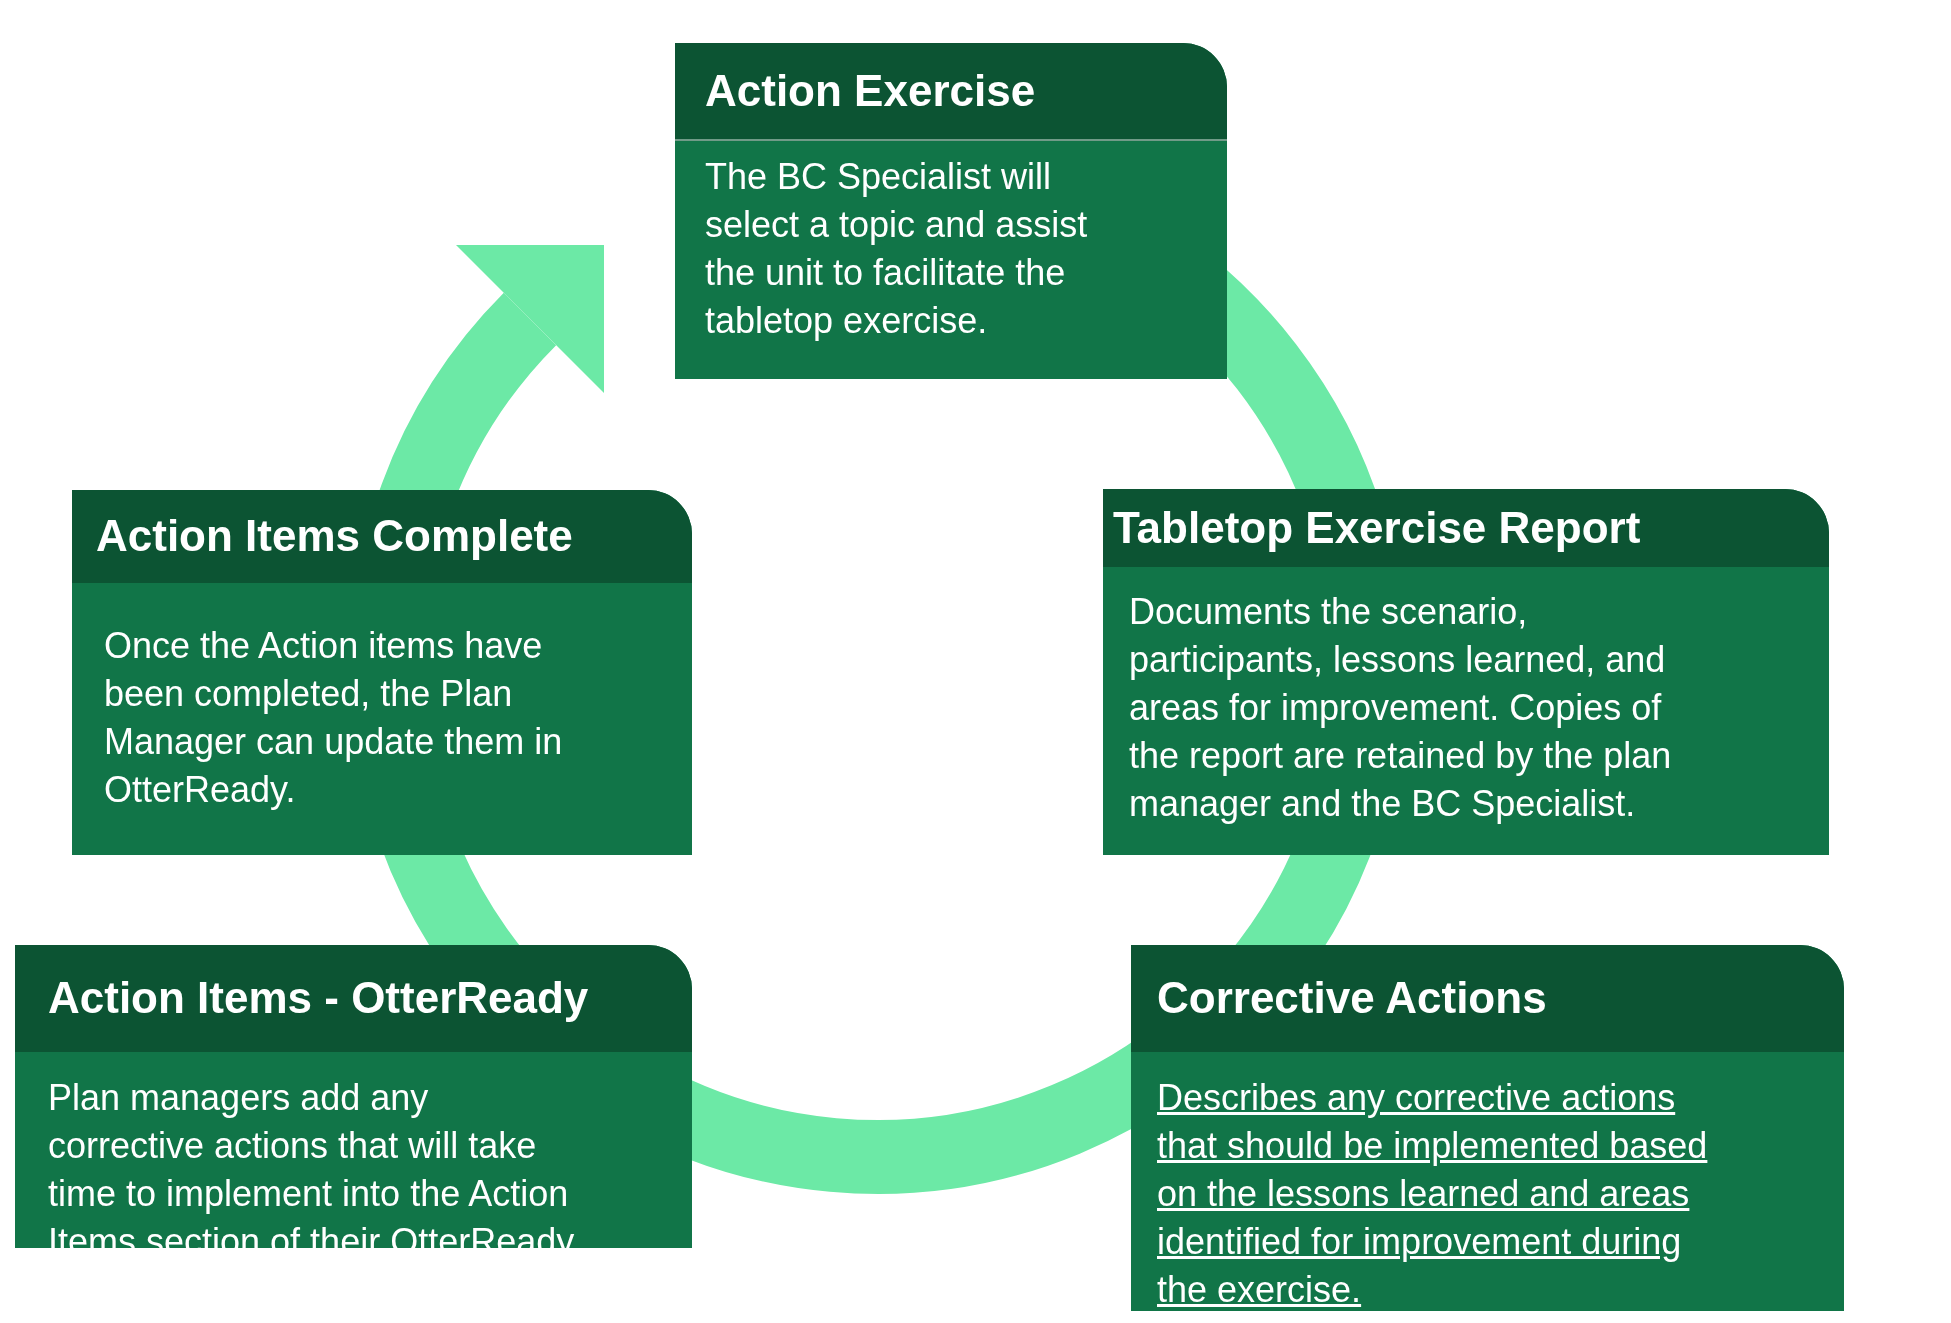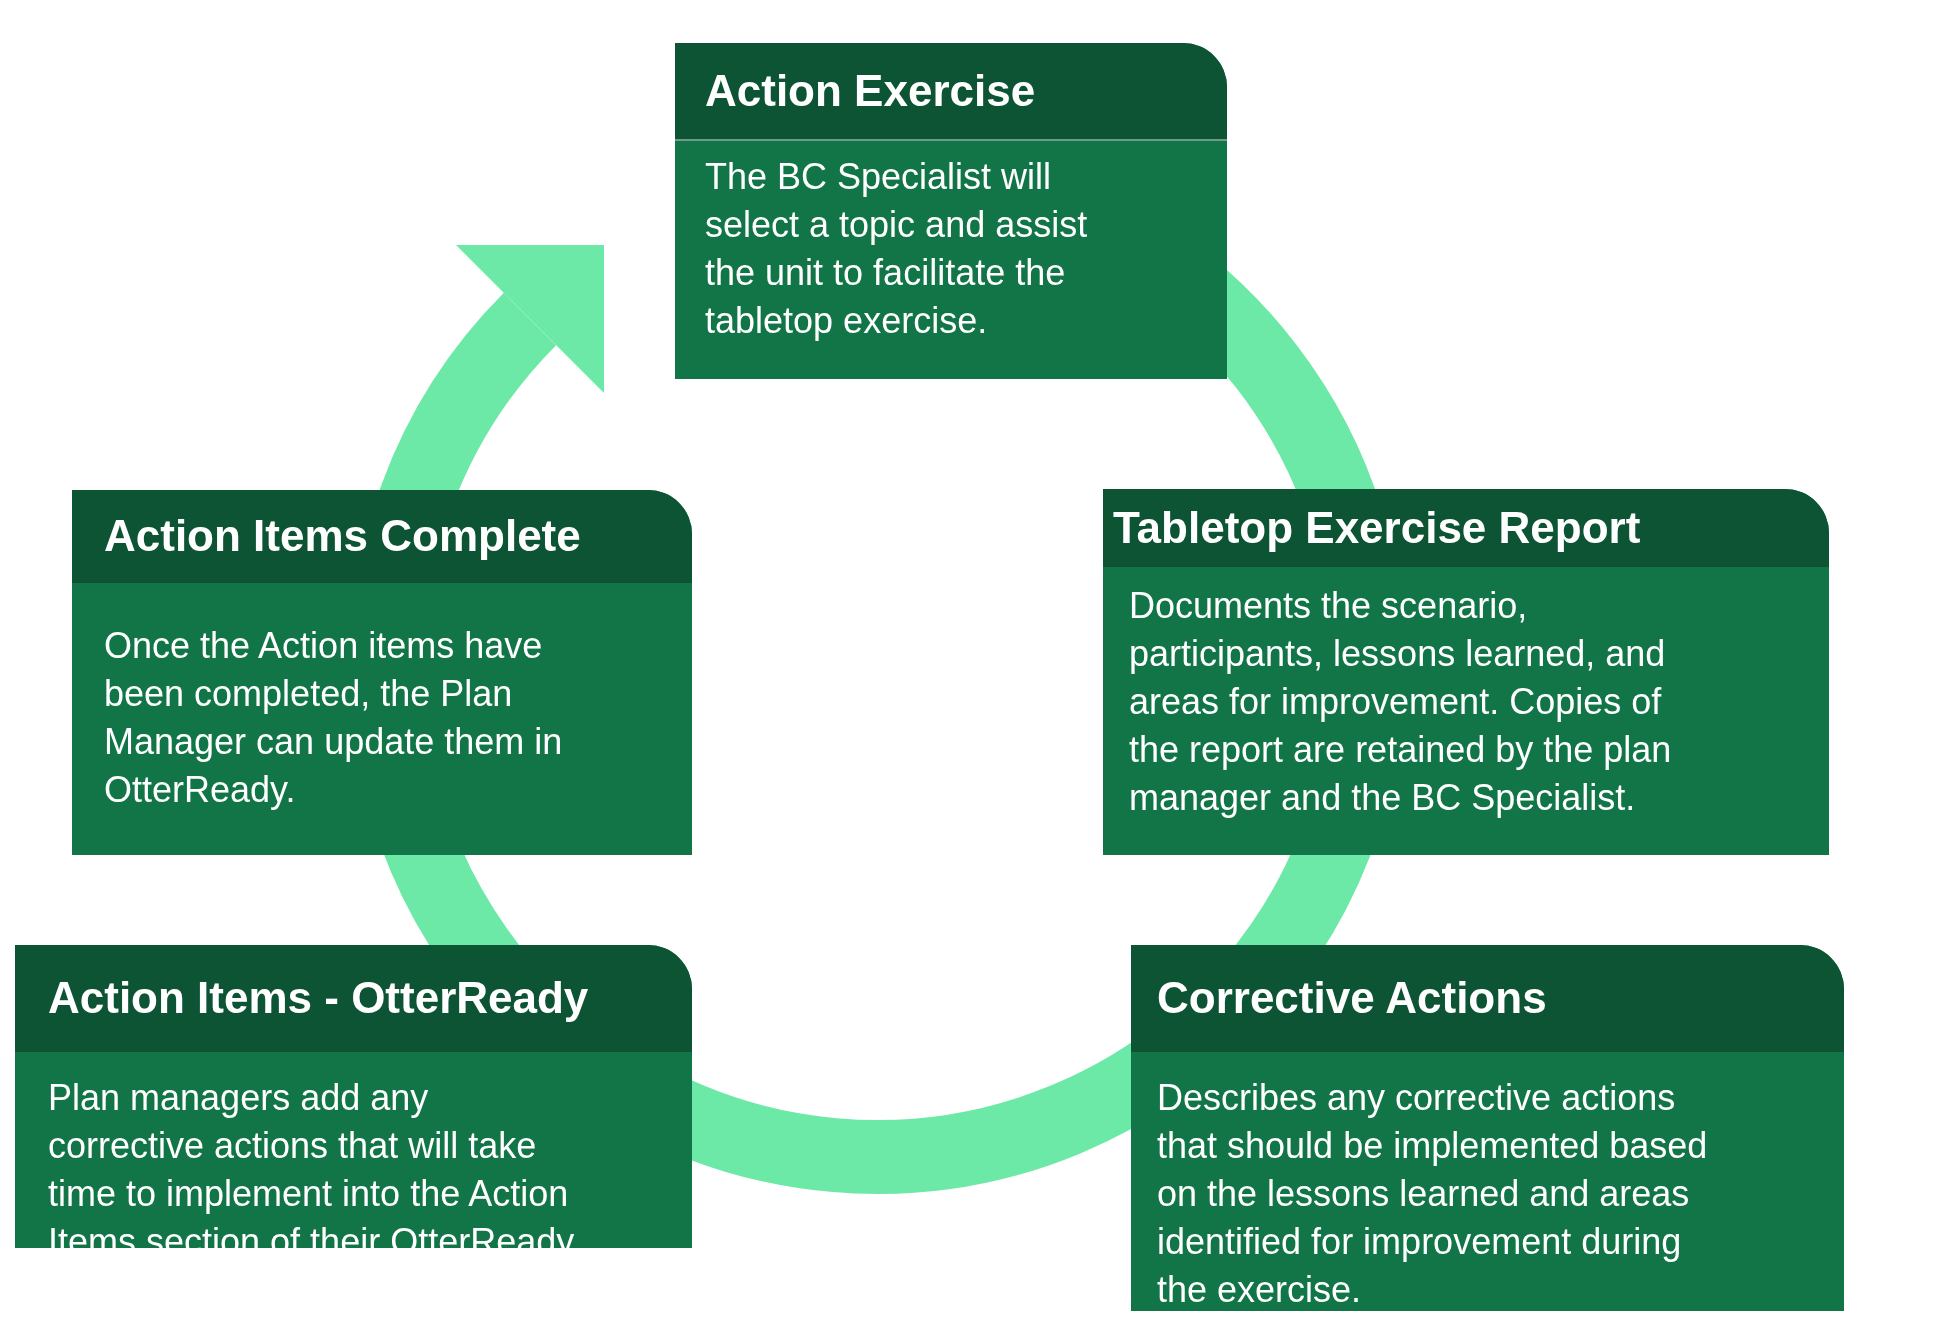--- a/index.html
+++ b/index.html
@@ -49,33 +49,33 @@
     white-space:pre-line;
     overflow:hidden;
   }
   
   #box-conduct-exercise      {left:675px; top:43px;  width:552px; height:336px;}
   #box-conduct-exercise      .box-header{height:96px; padding-left:30px;}
   #box-conduct-exercise      .box-body  {padding:12px 28px 0 30px;}
 
   #box-tabletop-report       {left:1103px;top:489px; width:726px; height:366px;}
   #box-tabletop-report       .box-header{height:78px; padding-left:10px;}
-  #box-tabletop-report       .box-body  {padding:15px 66px 0 26px;border-radius:21px;}
+  #box-tabletop-report       .box-body  {padding:21px 66px 0 26px;border-radius:21px;}
 
   #box-corrective-actions    {left:1131px;top:945px; width:713px; height:366px;}
   #box-corrective-actions    .box-header{height:107px;padding-left:26px;}
-  #box-corrective-actions    .box-body  {padding:22px 55px 0 26px;}
+  #box-corrective-actions    .box-body  {padding:22px 55px 0 26px;text-decoration:underline;}
 
   #box-action-items-otterready{left:15px; top:945px; width:677px; height:303px;}
   #box-action-items-otterready.box, #box-action-items-otterready{}
   #box-action-items-otterready .box-header{height:107px;padding-left:33px;}
   #box-action-items-otterready .box-body  {padding:22px 40px 0 33px;}
 
   #box-action-items-complete {left:72px; top:490px; width:620px; height:365px;}
-  #box-action-items-complete .box-header{height:93px; padding-left:32px;}
+  #box-action-items-complete .box-header{height:93px; padding-left:24px;}
   #box-action-items-complete .box-body  {padding:39px 40px 0 32px;}
 </style>
 </head>
 <body>
 
 <div class="stage">
 
   <svg class="ring-svg" width="1951" height="1323" viewBox="0 0 1951 1323" aria-hidden="true">
     <path d="M 877 175 A 491 491 0 1 1 530 319" fill="none" stroke="#6ce9a6" stroke-width="74"></path>
     <polygon points="456,245 604,245 604,393" fill="#6ce9a6"></polygon>

